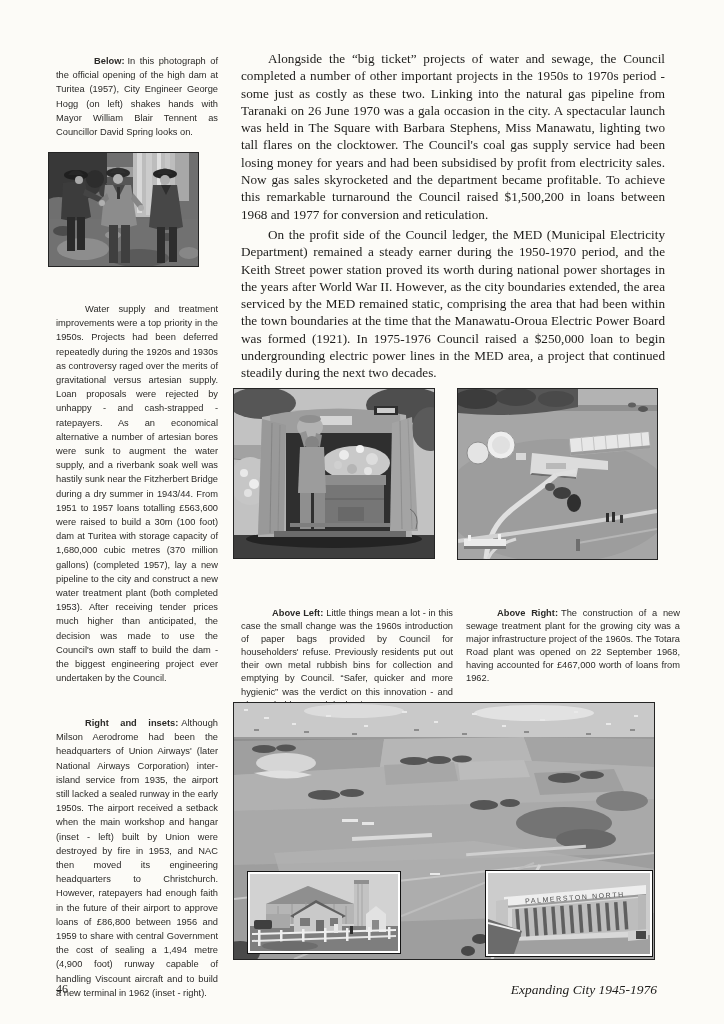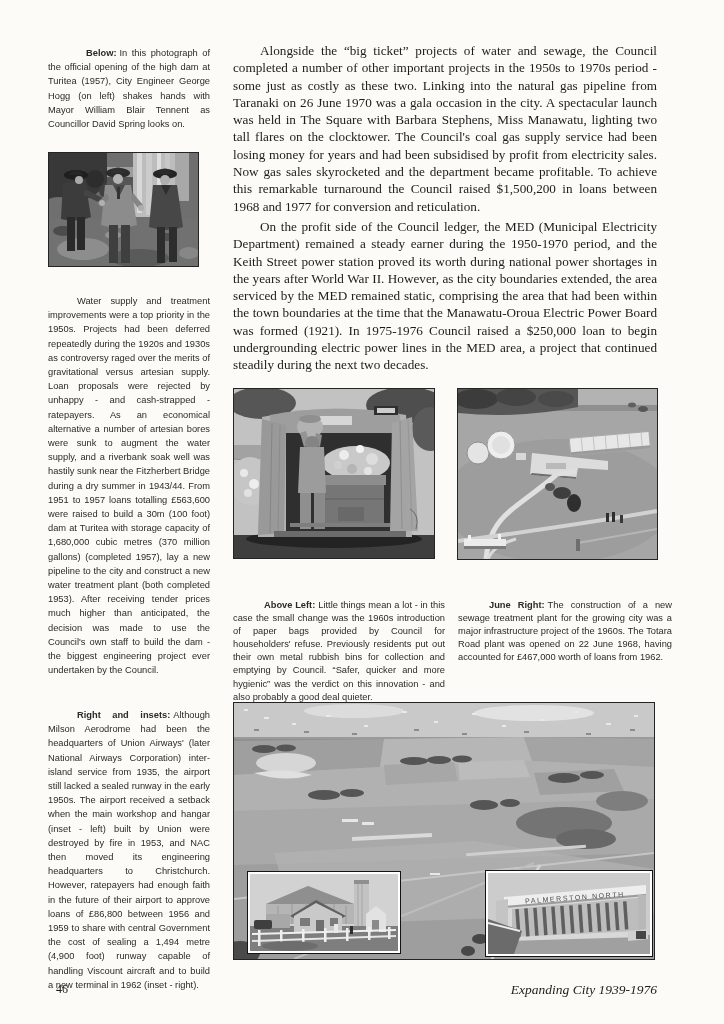--- a/index.html
+++ b/index.html
@@ -1,18 +1,18 @@
 <!DOCTYPE html>
 <html><head>
 <meta charset="utf-8">
 <style>
   html,body{margin:0;padding:0;background:#9a9a9a;}
   .page{position:relative;width:724px;height:1024px;background:#fcfbf7;overflow:hidden;
         font-family:"Liberation Serif",serif;color:#1d1c1a;}
-  p{margin:0;}
+  p{margin:8px;}
   
   .body-par{position:absolute;left:233px;width:424px;font-size:13.2px;line-height:17.3px;
             text-align:justify;text-indent:27px;color:#1d1c1a;}
   #par-gas{top:42px;font-family:Liberation Serif, serif;}
   #par-med{top:218px;}
   
   .side{position:absolute;left:48px;width:162px;font-family:"Liberation Sans",sans-serif;
         font-size:9.3px;line-height:14.2px;text-align:justify;color:#2b2a28;}
   #cap-dam{top:46px;text-indent:38px;}
   #side-water{top:294px;text-indent:29px;}
@@ -198,21 +198,21 @@
       <rect x="148" y="124" width="3" height="9" fill="#2e2e2e"></rect>
       <rect x="154" y="123" width="3" height="10" fill="#2e2e2e"></rect>
       <rect x="162" y="126" width="3" height="8" fill="#3a3a3a"></rect>
       <path d="M120,154 L199,140" stroke="#b5b5b5" stroke-width="2"></path>
       <rect x="118" y="150" width="4" height="12" fill="#6e6e6e"></rect>
     </svg>
   </div>
 
   <p class="mid-cap" id="cap-rubbish"><span class="cap-lead">Above Left:</span><span>Little things mean a lot - in this case the small change was the 1960s introduction of paper bags provided by Council for householders' refuse. Previously residents put out their own metal rubbish bins for collection and emptying by Council. “Safer, quicker and more hygienic” was the verdict on this innovation - and also probably a good deal quieter.</span></p>
 
-  <p class="mid-cap" id="cap-sewage"><span class="cap-lead">June Right:</span><span>The construction of a new sewage treatment plant for the growing city was a major infrastructure project of the 1960s. The Totara Road plant was opened on 22 June 1968, having accounted for £467,000 worth of loans from 1962.</span></p>
+  <p class="mid-cap" id="cap-sewage"><span class="cap-lead">Above Right:</span><span>The construction of a new sewage treatment plant for the growing city was a major infrastructure project of the 1960s. The Totara Road plant was opened on 22 September 1968, having accounted for £467,000 worth of loans from 1962.</span></p>
 
   <div class="photo" id="photo-air">
     <svg width="420" height="256" viewBox="0 0 420 256">
       <rect width="420" height="256" fill="#adadad"></rect>
       <rect width="420" height="36" fill="#c9c9c9"></rect>
       <ellipse cx="300" cy="10" rx="60" ry="8" fill="#e2e2e2"></ellipse>
       <ellipse cx="120" cy="8" rx="50" ry="7" fill="#dcdcdc"></ellipse>
       <g fill="#e9e9e9">
         <rect x="10" y="6" width="4" height="2"></rect>
           <rect x="30" y="14" width="5" height="2"></rect>
@@ -358,15 +358,15 @@
         <rect x="150" y="22" width="8" height="42" fill="#b8b8b8"></rect>
         <path d="M140,58 L160,56 L160,66 L140,68 Z" fill="#d0d0d0"></path>
         <path d="M0,46 L34,58 L26,81 L0,81 Z" fill="#6b6b6b"></path>
         <line x1="0" y1="50" x2="32" y2="58" stroke="#ececec" stroke-width="2"></line>
         <rect x="148" y="58" width="10" height="8" fill="#454545"></rect>
       </svg>
     </div>
   </div>
 
   <span id="page-number">46</span>
-  <span id="running-title">Expanding City 1939-1976</span>
+  <span id="running-title">Expanding City 1945-1976</span>
 
 </div>
 
 </body></html>

